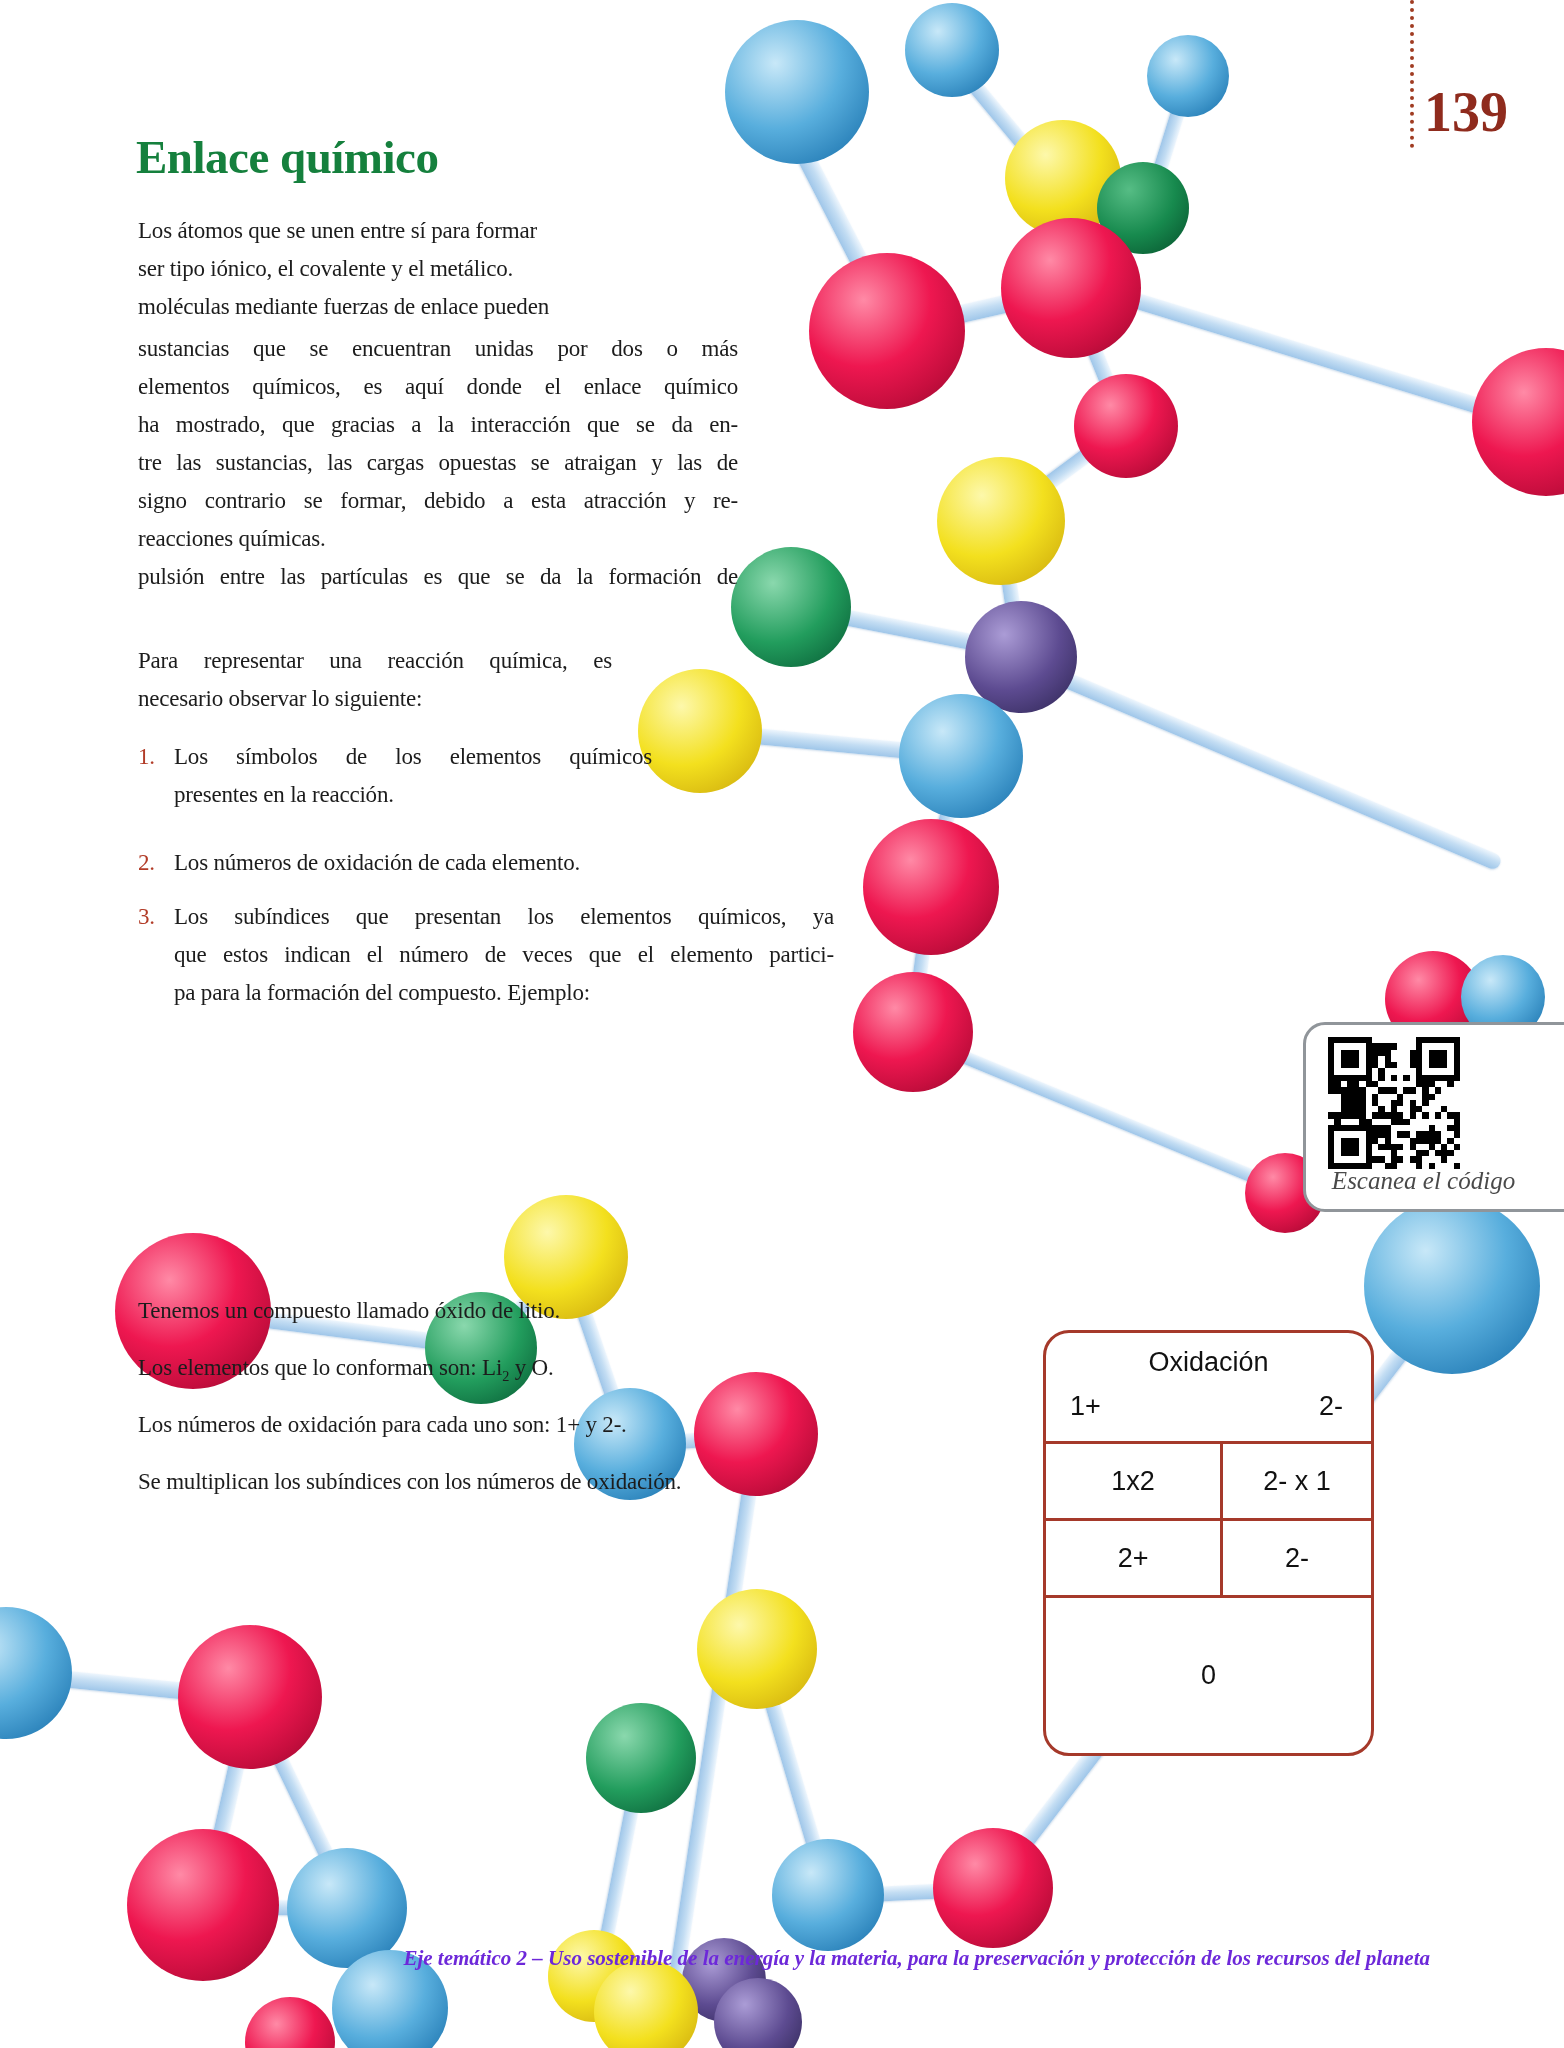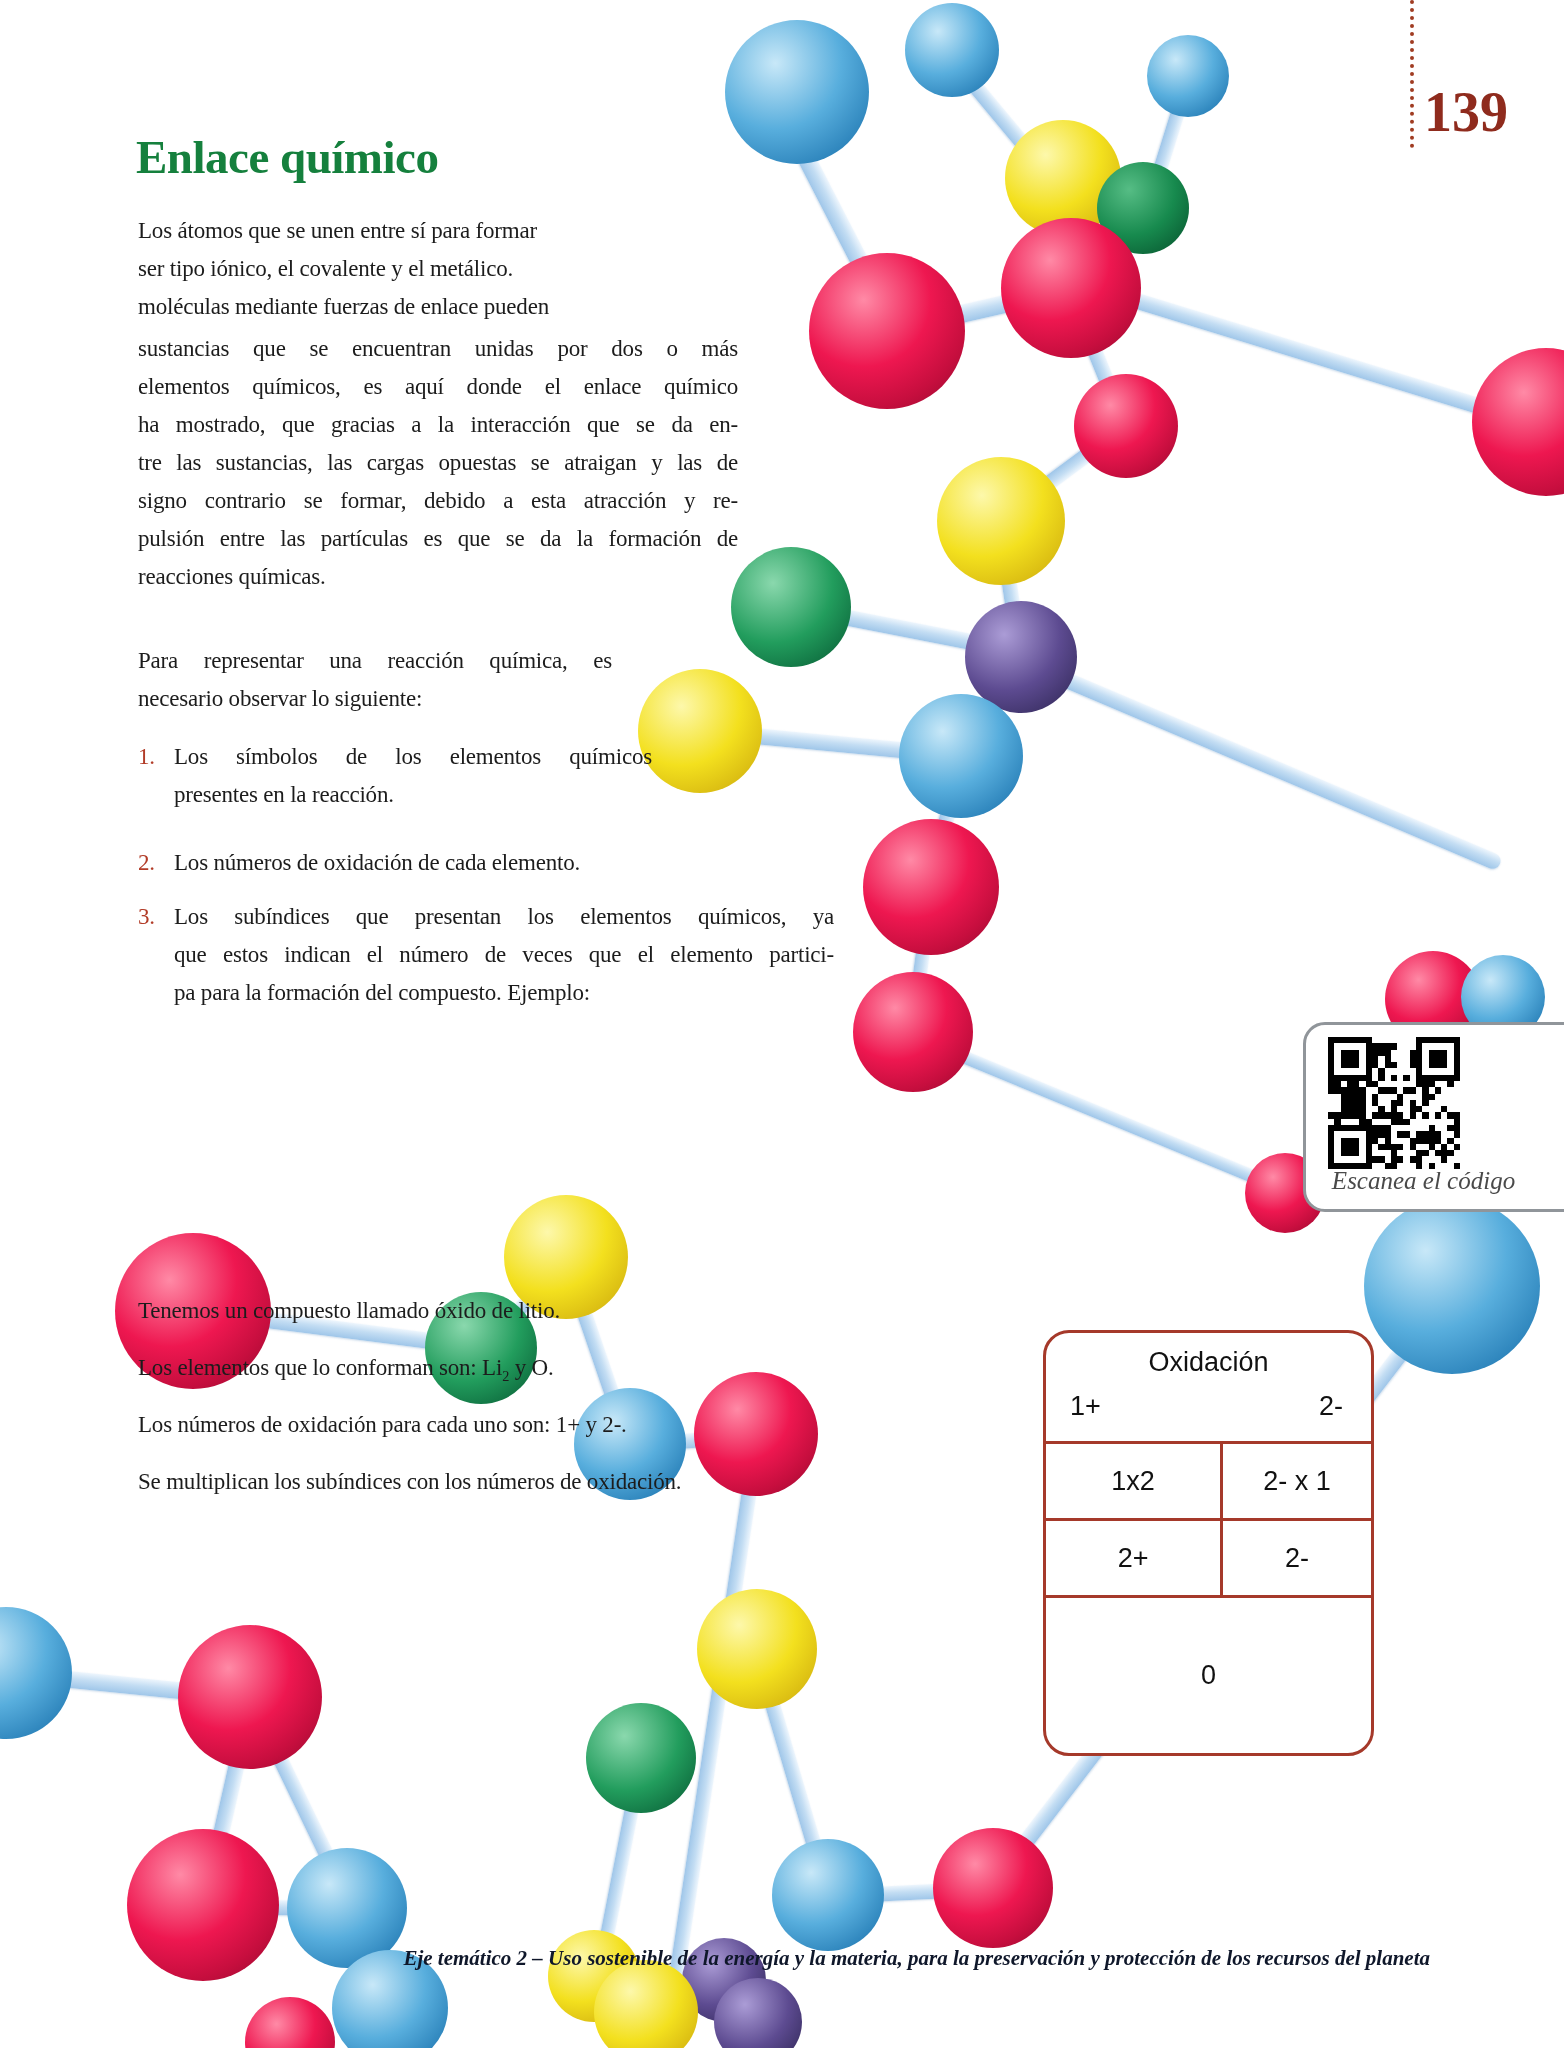--- a/index.html
+++ b/index.html
@@ -53,21 +53,21 @@
   
   #qrcard{left:1303px;top:1022px;width:290px;height:184px;background:#fff;
     border:3px solid #90959a;border-radius:22px;}
   #qrbox{position:absolute;left:22px;top:12px;width:132px;height:132px;}
   #qrcaption{position:absolute;left:0px;top:142px;width:235px;text-align:center;
     font-style:italic;font-size:25px;color:#4a4a4a;}
   
   #dotline{left:1410px;top:0;height:148px;width:0;border-left:4px dotted #a03c22;}
   #pagenum{left:1424px;top:80px;font-size:56px;font-weight:bold;color:#8f2b1d;}
   #pfooter{right:134px;top:1946px;width:1100px;text-align:right;
-    font-style:italic;font-weight:bold;font-size:21px;color:#0f172a;letter-spacing:0;}
+    font-style:italic;font-weight:bold;font-size:21px;color:#6d28d9;letter-spacing:0;}
 </style>
 </head>
 <body>
 
 <div id="page">
 
   <div id="decor">
       <div class="stick" style="left: 797px; top: 131px; width: 185.607px; height: 18px; transform: rotate(62.7447deg); transform-origin: 0px 50%;"></div>
       <div class="stick" style="left: 887px; top: 322px; width: 183.636px; height: 18px; transform: rotate(-12.9011deg); transform-origin: 0px 50%;"></div>
       <div class="stick" style="left: 1071px; top: 280px; width: 93.0591px; height: 16px; transform: rotate(-98.6525deg); transform-origin: 0px 50%;"></div>
@@ -148,22 +148,22 @@
       <div class="tline">Los átomos que se unen entre sí para formar</div>
       <div class="tline">ser tipo iónico, el covalente y el metálico.</div>
       <div class="tline">moléculas mediante fuerzas de enlace pueden</div>
     </div>
   <div class="abs bodytext" id="p2">
       <div class="tline just">sustancias que se encuentran unidas por dos o más</div>
       <div class="tline just">elementos químicos, es aquí donde el enlace químico</div>
       <div class="tline just">ha mostrado, que gracias a la interacción que se da en-</div>
       <div class="tline just">tre las sustancias, las cargas opuestas se atraigan y las de</div>
       <div class="tline just">signo contrario se formar, debido a esta atracción y re-</div>
+      <div class="tline">reacciones químicas.</div>
       <div class="tline just">pulsión entre las partículas es que se da la formación de</div>
-      <div class="tline">reacciones químicas.</div>
     </div>
   <div class="abs bodytext" id="p3">
       <div class="tline just">Para representar una reacción química, es</div>
       <div class="tline">necesario observar lo siguiente:</div>
     </div>
 
   <div class="abs bodytext listitem" id="li1">
     <span class="listnum">1.</span>
   <div class="tline just">Los símbolos de los elementos químicos</div>
       <div class="tline">presentes en la reacción.</div>

